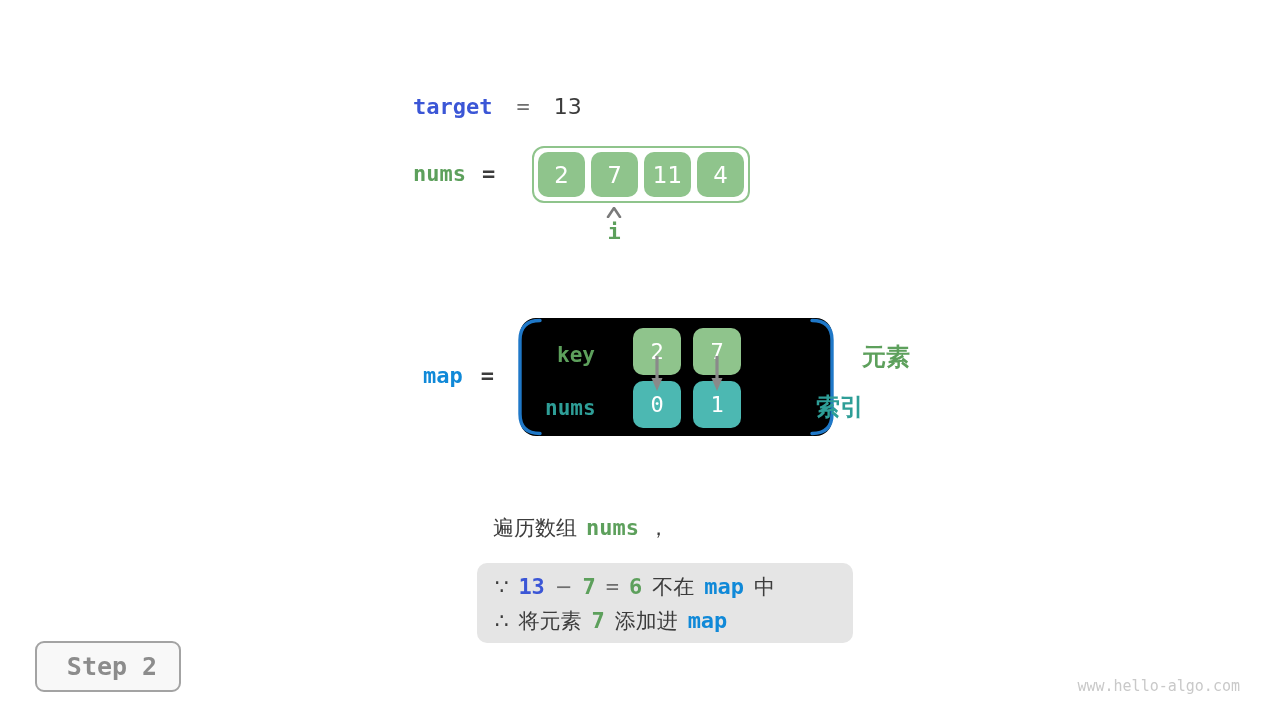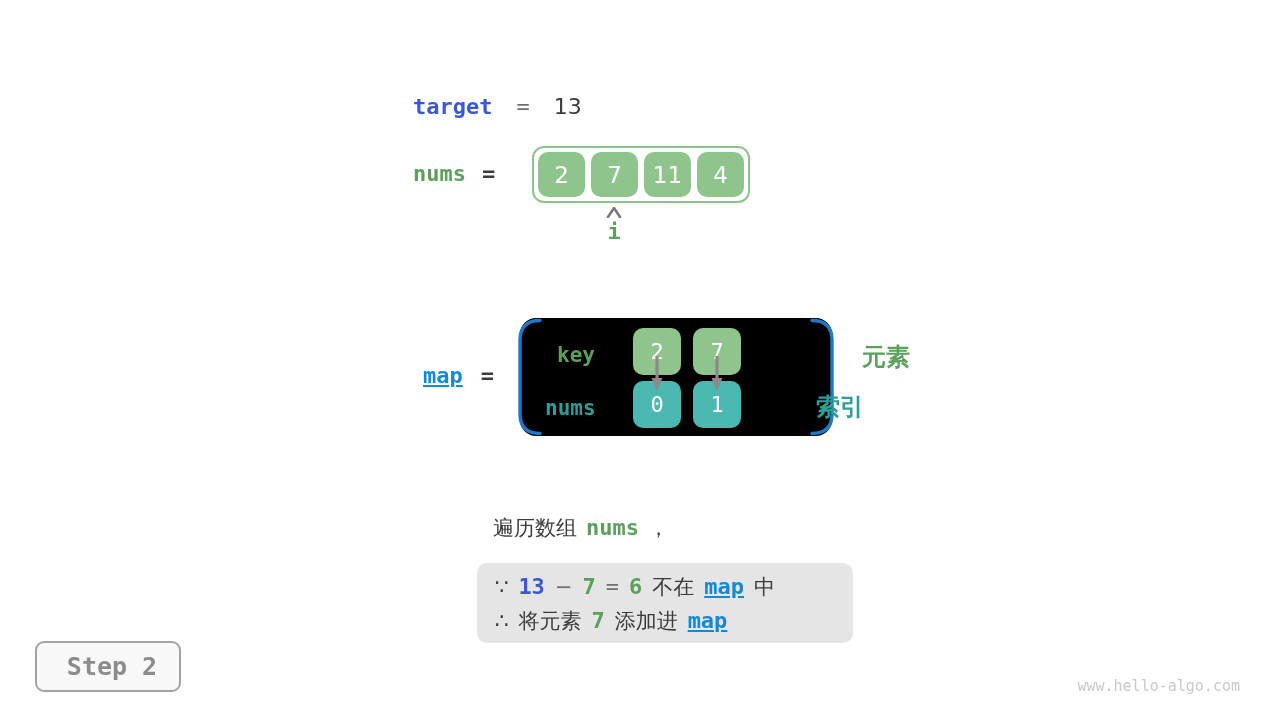--- a/index.html
+++ b/index.html
@@ -5,21 +5,21 @@
   html,body{margin:0;padding:0;}
   body{
     width:1280px;height:720px;background:#ffffff;position:relative;overflow:hidden;
     font-family:"DejaVu Sans","Liberation Sans",sans-serif;color:#3c3c3c;
   }
   .mono{font-family:"DejaVu Sans Mono","Liberation Mono",monospace;}
   .abs{position:absolute;}
 
   
   .c-royal{color:#3b56d6;}
-  .c-azure{color:#1089d8;text-decoration:underline;}
+  .c-azure{color:#1089d8;}
   .c-green{color:#5da05c;}
   .c-teal{color:#2e9e97;}
   .c-dark{color:#3c3c3c;}
   .c-gray{color:#6e6e6e;}
   .bold{font-weight:bold;}
 
   
   .target-row{left:413px;top:94px;font-size:22px;display:flex;align-items:baseline;gap:24px;}
   
   .nums-label{left:413px;top:161px;font-size:22px;display:flex;gap:16px;align-items:baseline;}

